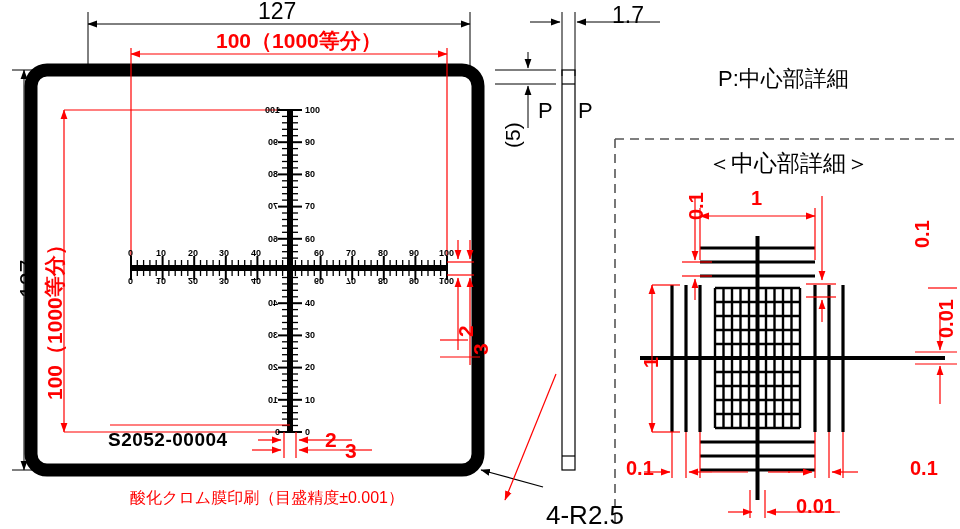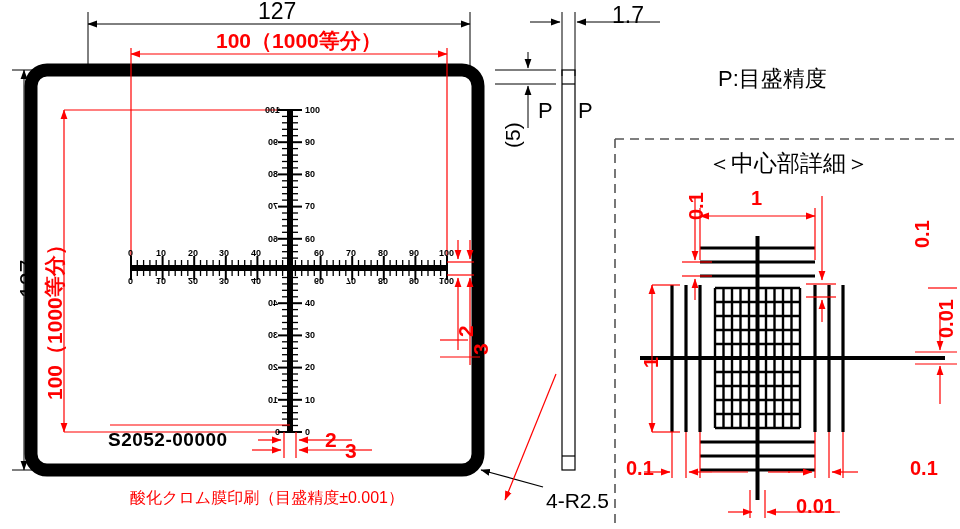--- a/index.html
+++ b/index.html
@@ -333,30 +333,30 @@
 </svg>
 
 <div class="txt blk" style="left:258px;top:0px;font-size:23px;">127</div>
 <div class="txt blk rot90" style="left:18px;top:298px;font-size:23px;">127</div>
 <div class="txt blk" style="left:612px;top:4px;font-size:23px;">1.7</div>
 <div class="txt blk rot90" style="left:502px;top:148px;font-size:21px;">(5)</div>
 
 <div class="txt red b" style="left:216px;top:30px;font-size:21px;">100（1000等分）</div>
 <div class="txt red b rot90" style="left:44px;top:400px;font-size:21px;">100（1000等分）</div>
 
-<div class="txt blk b" style="left:108px;top:430px;font-size:19px;letter-spacing:0.5px;">S2052-00000</div>
+<div class="txt blk b" style="left:108px;top:430px;font-size:19px;letter-spacing:0.5px;">S2052-00004</div>
 
 <div class="txt red b rot90" style="left:455px;top:337px;font-size:21px;">2</div>
 <div class="txt red b rot90" style="left:470px;top:355px;font-size:21px;">3</div>
 <div class="txt red b" style="left:325px;top:429px;font-size:21px;">2</div>
 <div class="txt red b" style="left:345px;top:440px;font-size:21px;">3</div>
 
-<div class="txt blk" style="left:718px;top:68px;font-size:22px;">P:目盛精度</div>
+<div class="txt blk" style="left:718px;top:68px;font-size:22px;">P:中心部詳細</div>
 <div class="txt red" style="left:130px;top:490px;font-size:16px;">酸化クロム膜印刷（目盛精度±0.001）</div>
-<div class="txt blk" style="left:546px;top:490px;font-size:21px;">4-R2.5</div>
+<div class="txt blk" style="left:546px;top:502px;font-size:26px;">4-R2.5</div>
 <div class="txt blk" style="left:538px;top:100px;font-size:22px;">P</div>
 <div class="txt blk" style="left:578px;top:100px;font-size:22px;">P</div>
 
 <div class="txt blk" style="left:708px;top:152px;font-size:23px;text-align:center;">＜中心部詳細＞</div>
 
 <div class="txt red b rot90" style="left:686px;top:220px;font-size:20px;">0.1</div>
 <div class="txt red b" style="left:751px;top:188px;font-size:20px;">1</div>
 <div class="txt red b rot90" style="left:912px;top:248px;font-size:20px;">0.1</div>
 <div class="txt red b rot90" style="left:641px;top:368px;font-size:20px;">1</div>
 <div class="txt red b rot90" style="left:936px;top:338px;font-size:20px;">0.01</div>

